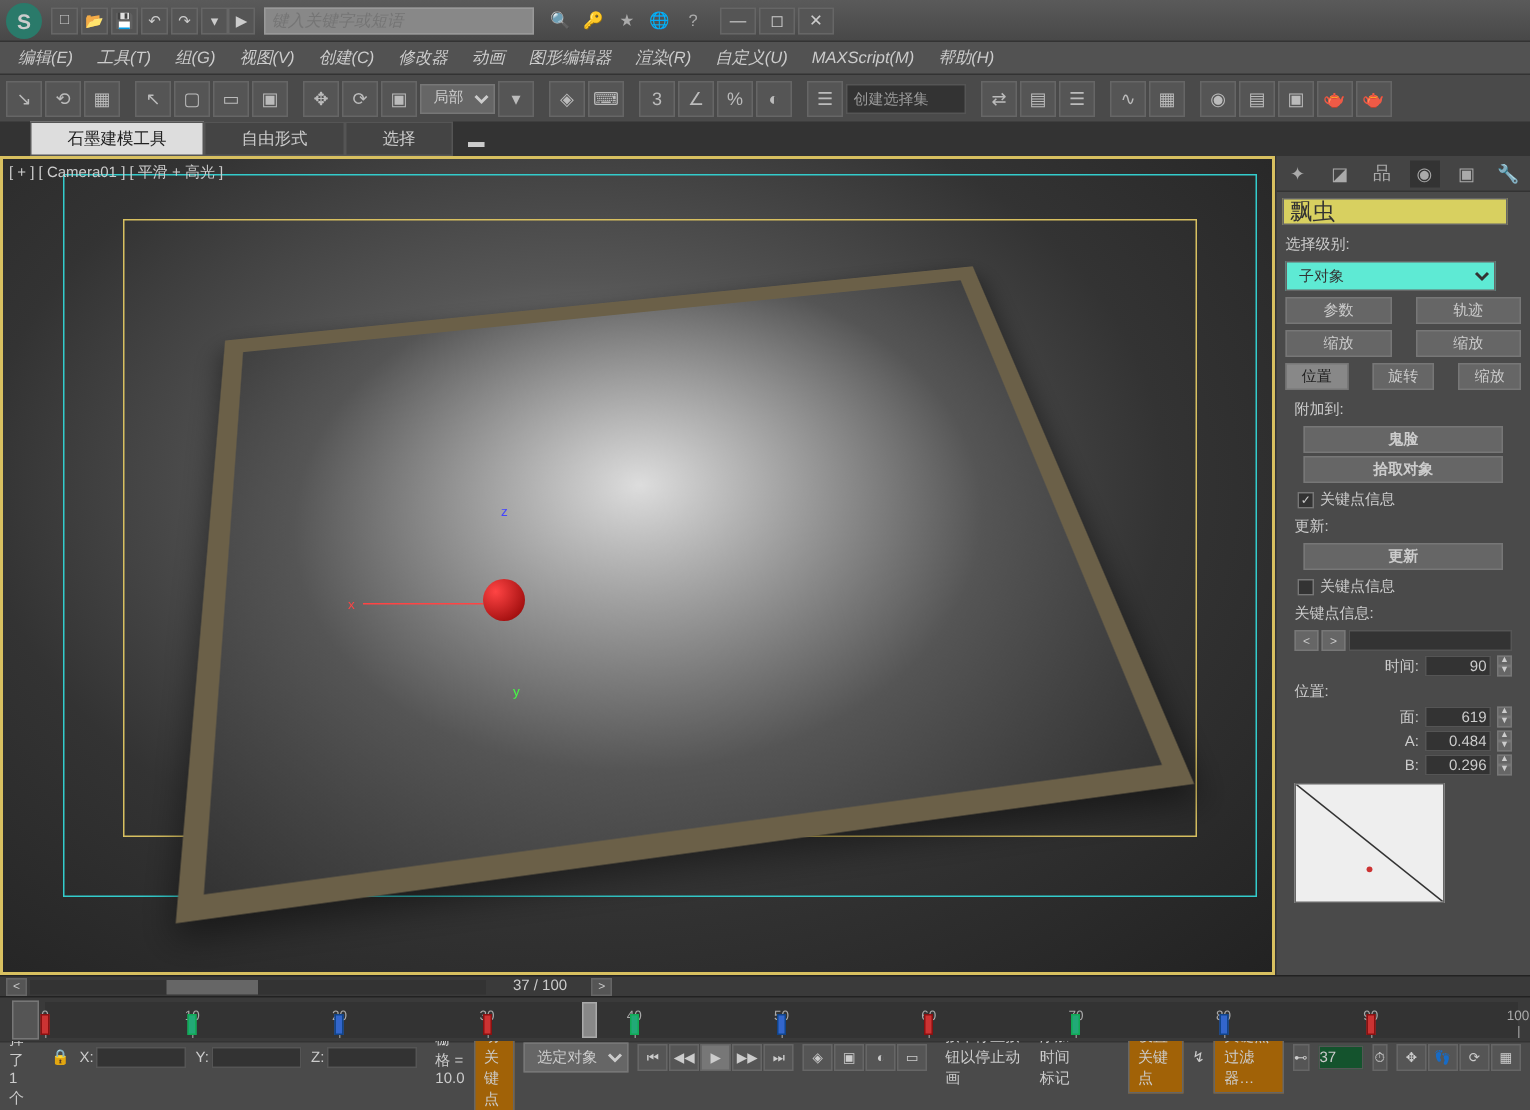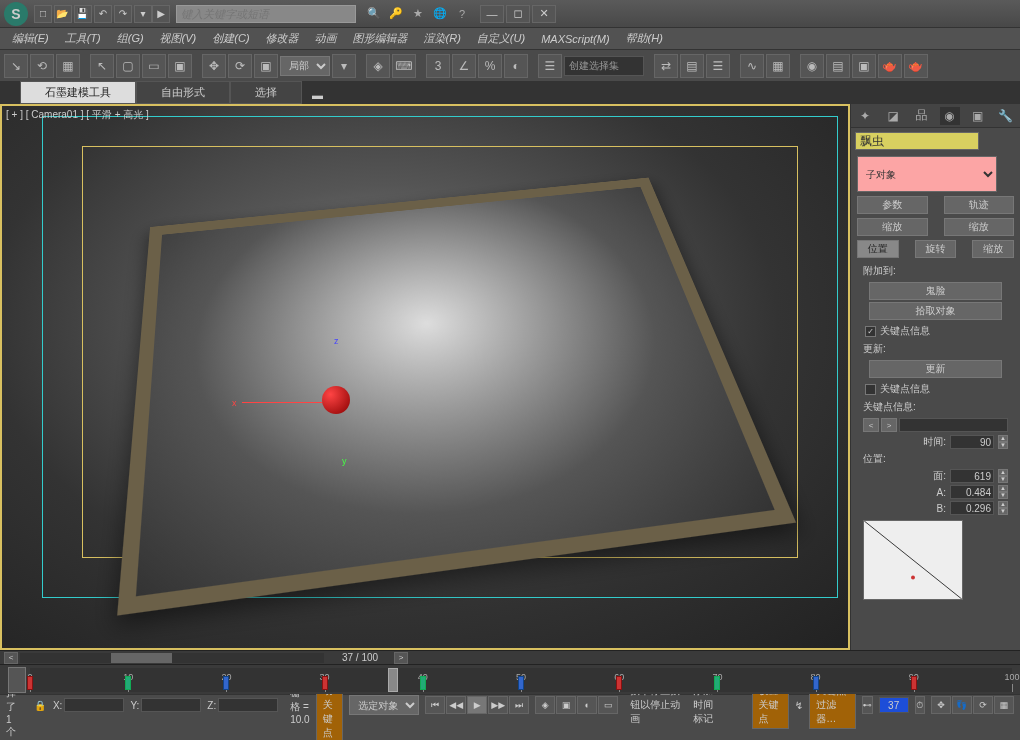--- a/index.html
+++ b/index.html
@@ -49,26 +49,26 @@
 .axis-x { color: #f44; top: 12px; left: -90px; }
 .axis-x::after { content: ""; position: absolute; left: 10px; top: 4px; width: 80px; height: 1px; background: #f44; }
 .axis-y { color: #4f4; top: 70px; left: 20px; }
 .axis-z { color: #44f; top: -50px; left: 12px; }
 .watermark { position: absolute; bottom: 60px; left: 50%; transform: translateX(-50%); font-size: 20px; color: rgba(255,120,60,0.3); font-weight: bold; letter-spacing: 2px; }
 
 
 .right-panel { width: 170px; background: #4a4a4a; border-left: 1px solid #333; overflow-y: auto; }
 .panel-icons { height: 24px; display: flex; justify-content: space-around; align-items: center; background: #444; border-bottom: 1px solid #333; }
 .panel-icons span { width: 20px; height: 18px; display: flex; align-items: center; justify-content: center; cursor: pointer; font-size: 12px; color: #aaa; }
-.obj-name { width: 124px; height: 18px; background: #d8d060; border: 1px solid #666; color: #333; padding: 0 4px; margin: 4px; font-size: 12px; }
+.obj-name { width: 150px; height: 18px; background: #d8d060; border: 1px solid #666; color: #333; padding: 0 4px; margin: 4px; font-size: 15px; }
 .panel-label { padding: 2px 6px; color: #ccc; font-size: 10px; }
-.panel-dropdown { width: 140px; height: 36px; background: #fca5a5; border: 1px solid #666; color: #333; margin: 2px 6px; font-size: 10px; padding: 0 4px; }
+.panel-dropdown { width: 140px; height: 20px; background: #5eead4; border: 1px solid #666; color: #333; margin: 2px 6px; font-size: 10px; padding: 0 4px; }
 .panel-btn-row { display: flex; gap: 16px; padding: 2px 6px; }
 .panel-btn { flex: 1; height: 18px; background: #666; border: 1px solid #777; color: #ccc; font-size: 10px; display: flex; align-items: center; justify-content: center; cursor: pointer; }
-.panel-btn.full { margin: 2px 12px; }
+.panel-btn.full { margin: 2px 12px; font-weight: bold; }
 .rollout-header { background: #555; border: 1px solid #666; padding: 2px 6px; margin: 4px 2px 2px; color: #ccc; font-size: 10px; text-align: center; cursor: pointer; }
 .rollout-body { padding: 2px 6px; }
 .checkbox-row { display: flex; align-items: center; gap: 4px; padding: 2px 8px; font-size: 10px; }
 .checkbox { width: 11px; height: 11px; background: #333; border: 1px solid #777; display: inline-flex; align-items: center; justify-content: center; font-size: 8px; }
 .spin-row { display: flex; align-items: center; gap: 4px; padding: 1px 6px; justify-content: flex-end; font-size: 10px; }
 .spin-input { width: 44px; height: 14px; background: #333; border: 1px solid #555; color: #ccc; padding: 0 2px; font-size: 10px; text-align: right; }
 .spin-btns { display: flex; flex-direction: column; }
 .spin-btns span { width: 10px; height: 7px; background: #666; border: 1px solid #777; font-size: 6px; line-height: 5px; text-align: center; cursor: pointer; }
 .nav-btns { display: flex; gap: 2px; padding: 2px 6px; }
 .nav-btn { width: 16px; height: 14px; background: #666; border: 1px solid #777; font-size: 8px; display: flex; align-items: center; justify-content: center; cursor: pointer; }
@@ -96,21 +96,21 @@
 
 .status { height: 42px; background: #4a4a4a; display: flex; border-top: 1px solid #333; }
 .status-left { width: 100px; background: #ddd; color: #333; display: flex; align-items: center; justify-content: center; font-size: 10px; border: 1px solid #888; }
 .status-mid { flex: 1; display: flex; flex-direction: row; }
 .status-row { display: flex; align-items: center; gap: 6px; padding: 1px 6px; height: 20px; font-size: 10px; }
 .coord-group { display: flex; align-items: center; gap: 2px; }
 .coord-input { width: 60px; height: 14px; background: #333; border: 1px solid #555; color: #888; font-size: 10px; padding: 0 2px; }
 .status-text { color: #ccc; }
 .playback { display: flex; gap: 1px; align-items: center; }
 .play-btn { width: 20px; height: 18px; background: #555; border: 1px solid #666; display: flex; align-items: center; justify-content: center; cursor: pointer; font-size: 9px; }
-.frame-input { width: 30px; height: 16px; background: #1d4ed8; border: 1px solid #555; color: #ccc; font-size: 10px; text-align: center; }
+.frame-input { width: 30px; height: 16px; background: #14532d; border: 1px solid #555; color: #ccc; font-size: 10px; }
 .nav-cube { display: flex; gap: 1px; }
 .auto-key { padding: 2px 6px; background: #a16207; border: 1px solid #666; font-size: 10px; cursor: pointer; }
 </style>
 </head>
 <body>
 
 <div class="titlebar">
   <div class="app-icon">S</div>
   <div class="qat">
     <div class="qat-btn">□</div>
@@ -219,20 +219,21 @@
   <div class="right-panel">
     <div class="panel-icons">
       <span>✦</span>
       <span>◪</span>
       <span>品</span>
       <span style="background:#333">◉</span>
       <span>▣</span>
       <span>🔧</span>
     </div>
     <input class="obj-name" value="飘虫" style="">
+    <div class="panel-label">选择级别:</div>
     <select class="panel-dropdown"><option>子对象</option></select>
     <div class="panel-btn-row">
       <div class="panel-btn">参数</div>
       <div class="panel-btn">轨迹</div>
     </div>
     <div class="panel-btn-row">
       <div class="panel-btn">缩放</div>
       <div class="panel-btn">缩放</div>
     </div>
     <div class="panel-btn-row">

